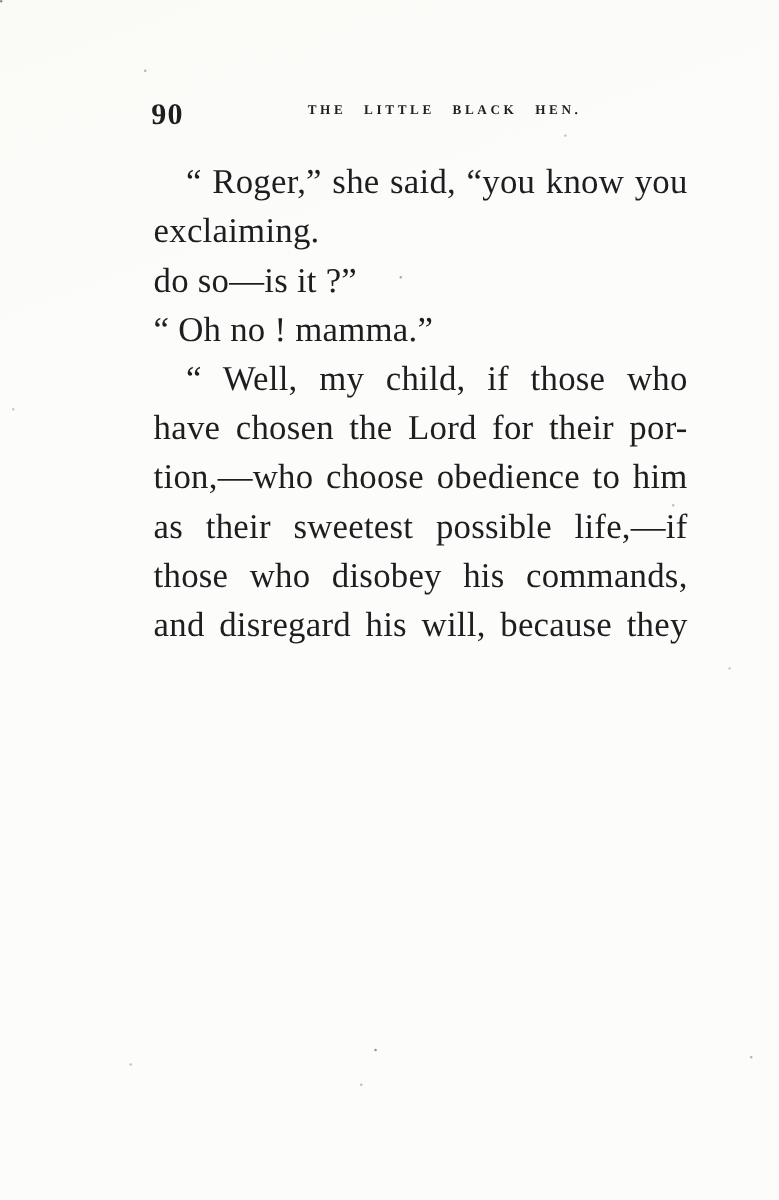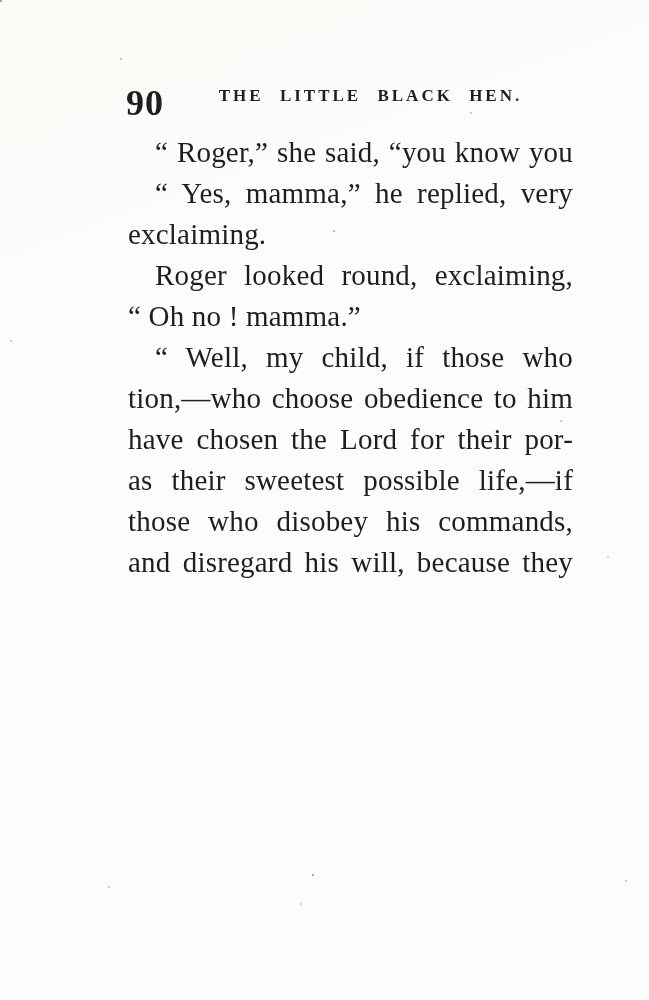--- a/index.html
+++ b/index.html
@@ -23,31 +23,31 @@
   }
   
   .running-head {
     position: absolute;
     top: 82px; left: 128px;
     width: 445px; height: 30px;
   }
   .page-number {
     position: absolute;
     left: -2px; top: 0;
-    font-size: 36px;
+    font-size: 25px;
     font-weight: 700;
     letter-spacing: 1px;
     color: var(--ink);
   }
   .running-title {
     display: block;
     text-align: center;
     padding-left: 40px;
     margin-top: 4px;
-    font-size: 17px;
+    font-size: 11px;
     font-weight: 700;
     letter-spacing: 3px;
     word-spacing: 9px;
     color: var(--ink);
   }
   
   .text-block {
     position: absolute;
     top: 132px; left: 128px;
     width: 445px;
@@ -93,27 +93,26 @@
 
 <div class="page">
 
   <div class="running-head">
     <span class="page-number">90</span>
     <span class="running-title">THE LITTLE BLACK HEN.</span>
   </div>
 
   <div class="text-block">
       <div class="line indent just">“ Roger,” she said, “you know you</div>
-      <div class="line indent just">“ Yes, mamma,” he replied, very</div>
       <div class="line">exclaiming.</div>
-      <div class="line indent just">Roger looked round, exclaiming,</div>
+      <div class="line">do so—is it ?”</div>
       <div class="line">“ Oh no !  mamma.”</div>
       <div class="line indent just">“ Well, my child, if those who</div>
+      <div class="line just">have chosen the Lord for their por-</div>
       <div class="line just">tion,—who choose obedience to him</div>
-      <div class="line just">have chosen the Lord for their por-</div>
       <div class="line just">as their sweetest possible life,—if</div>
       <div class="line just">those who disobey his commands,</div>
       <div class="line just">and disregard his will, because they</div>
     </div>
 
   <div class="specks"></div>
 
 </div>
 
 </body></html>

